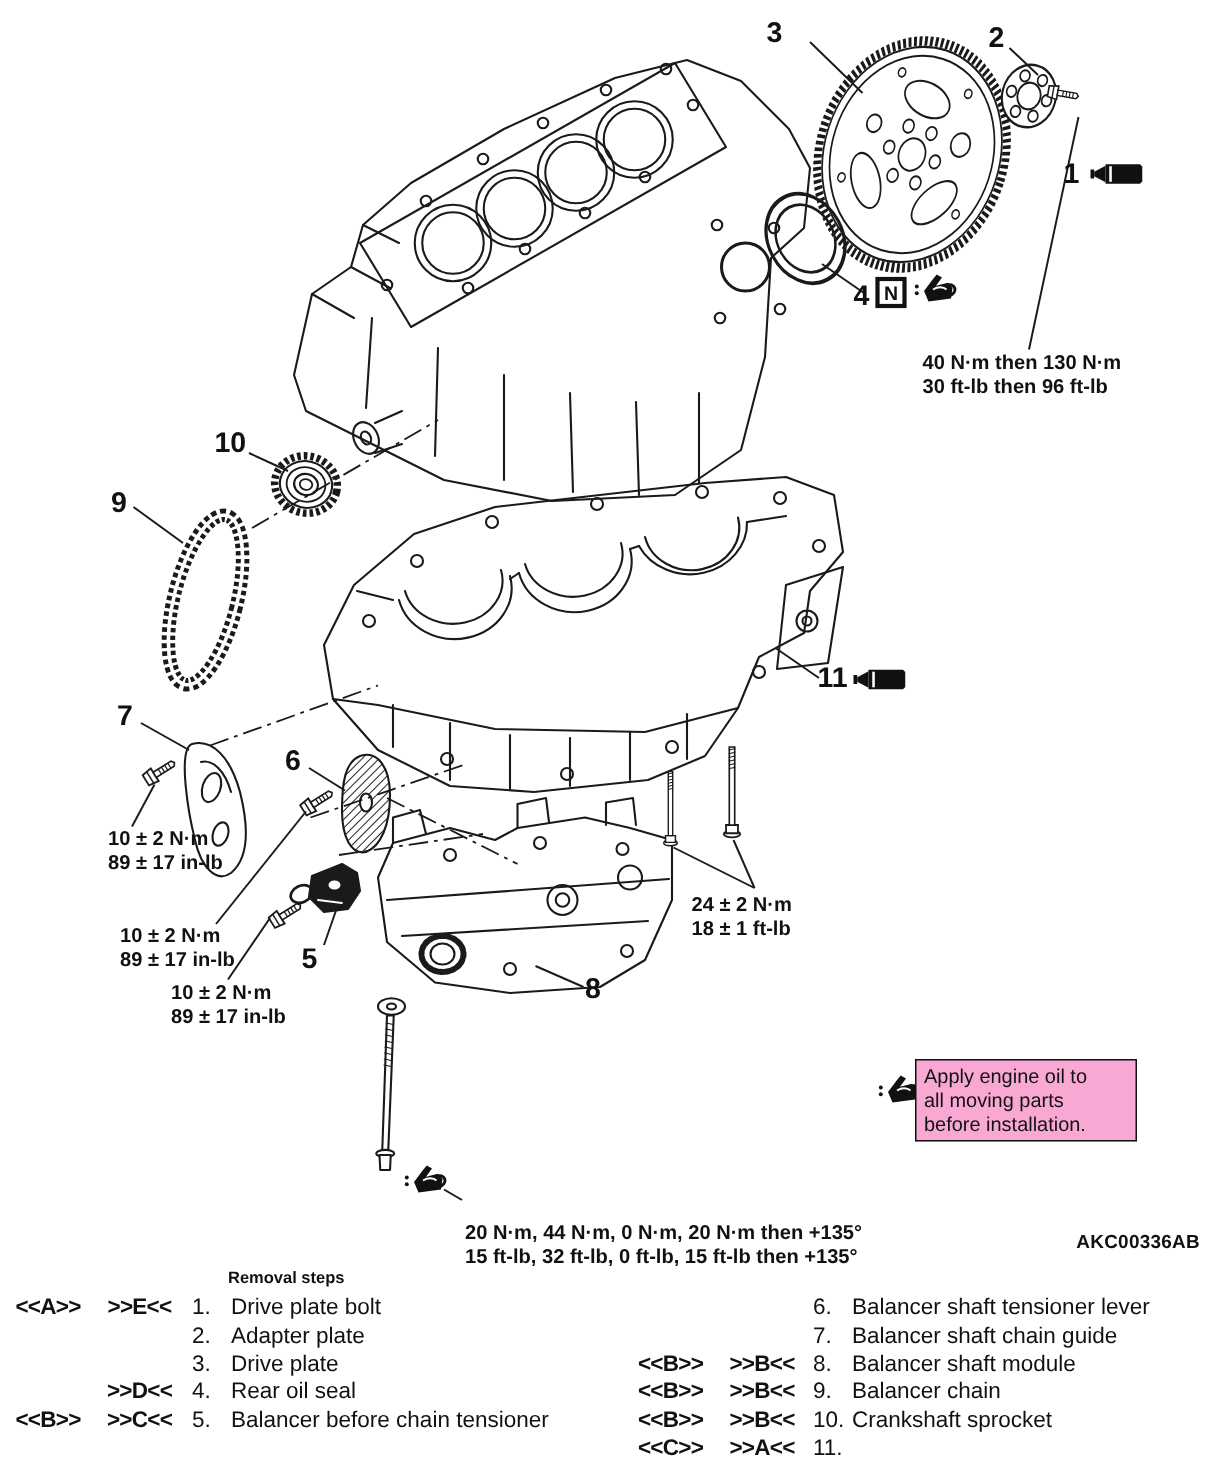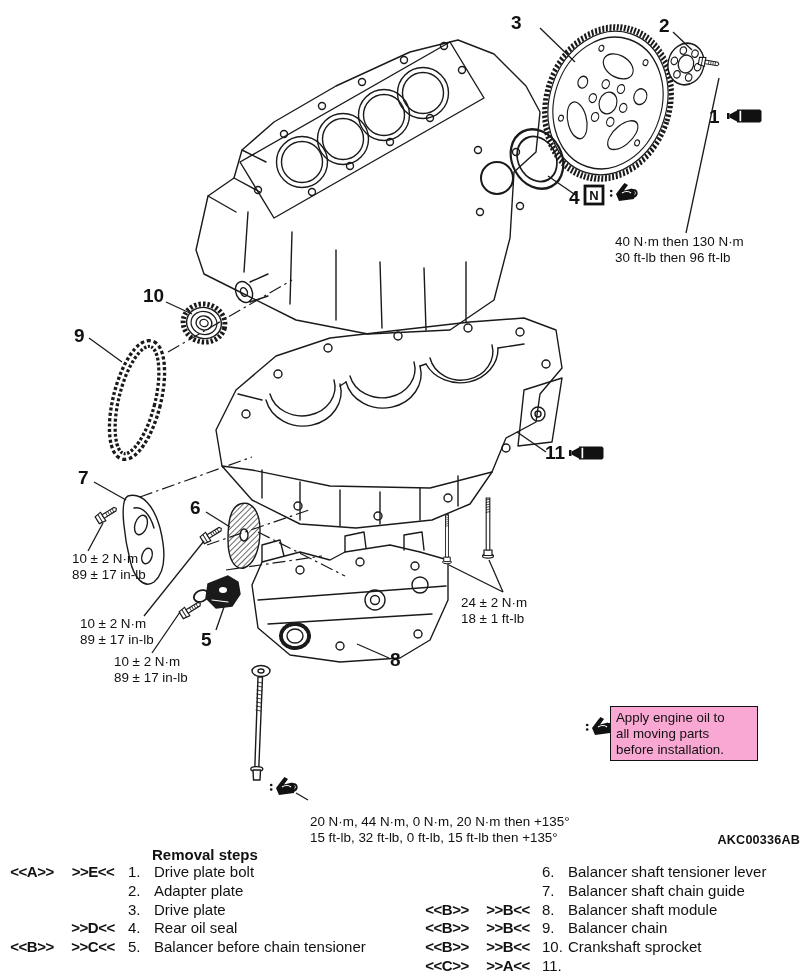--- a/index.html
+++ b/index.html
@@ -1,26 +1,26 @@
 <!DOCTYPE html>
 <html><head>
 <meta charset="utf-8">
 <style>
   html,body{margin:0;padding:0;background:#fff;}
   .page{position:relative;width:810px;height:978px;background:#fff;overflow:hidden;
         font-family:"Liberation Sans",sans-serif;color:#111;}
   svg{position:absolute;left:0;top:0;}
   .lineart{stroke:#1a1a1a;fill:none;stroke-width:1.4;stroke-linejoin:round;stroke-linecap:round;}
   .callout{position:absolute;font-size:19px;font-weight:bold;color:#111;line-height:1;}
-  .torque{position:absolute;font-size:13.4px;font-weight:normal;line-height:15.6px;white-space:nowrap;color:#111;}
+  .torque{position:absolute;font-size:13.4px;font-weight:bold;line-height:15.6px;white-space:nowrap;color:#111;}
   .notebox{position:absolute;left:610px;top:706px;width:136px;border:1.6px solid #111;
            padding:3px 5px;font-size:13.3px;line-height:15.8px;background:#f9a8d4;}
   .figcode{position:absolute;left:688px;top:821px;width:112px;text-align:right;
-           font-size:12.6px;font-weight:bold;letter-spacing:.2px;margin-top:12px;}
-  .list-title{position:absolute;left:152px;top:846px;font-size:15px;font-weight:bold;}
+           font-size:12.6px;font-weight:bold;letter-spacing:.2px;}
+  .list-title{position:absolute;left:152px;top:846px;font-size:11px;font-weight:bold;}
   .plist{position:absolute;display:grid;grid-auto-rows:18.8px;font-size:15px;line-height:18.8px;}
   .plist .sym{font-weight:bold;text-align:center;letter-spacing:-.5px;white-space:nowrap;}
   .plist .num{text-align:left;}
   .plist .nm{white-space:nowrap;}
   #list-left{left:6px;top:863px;grid-template-columns:52px 70px 26px auto;}
   #list-right{left:420px;top:863px;grid-template-columns:54px 68px 26px auto;}
 </style>
 </head>
 <body>
 

